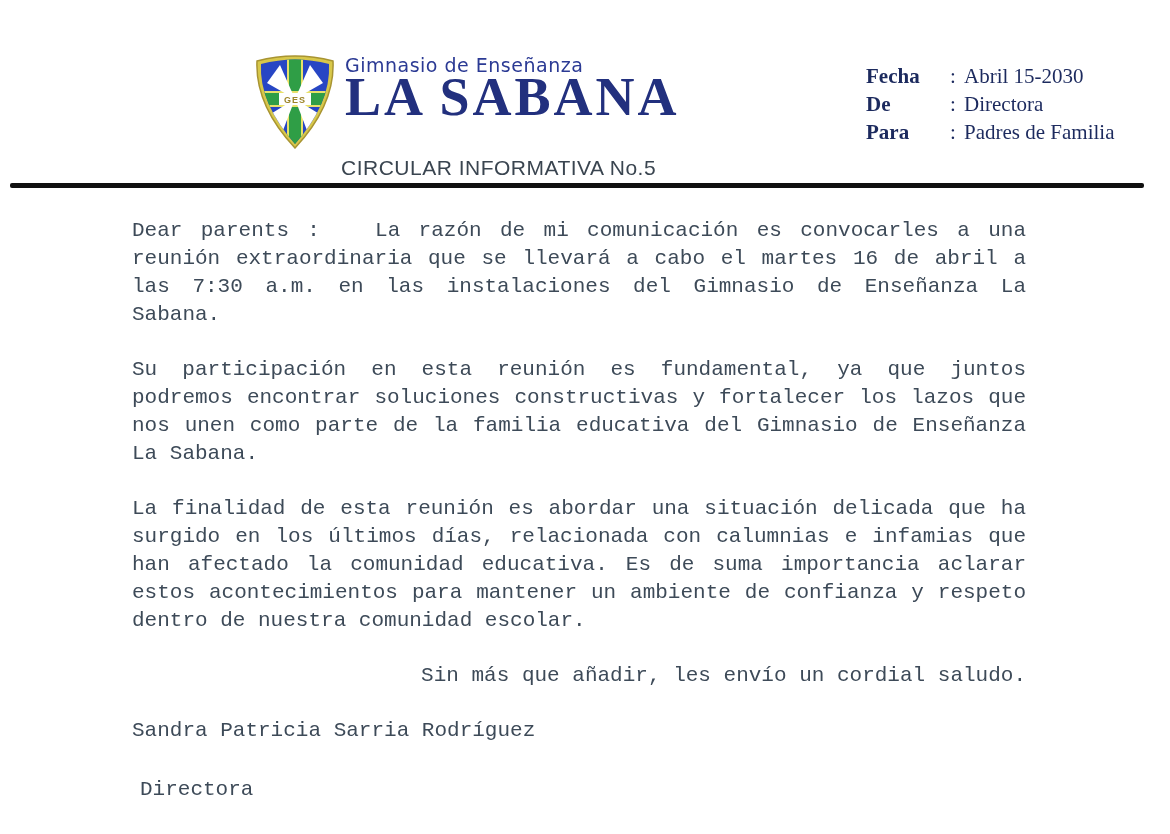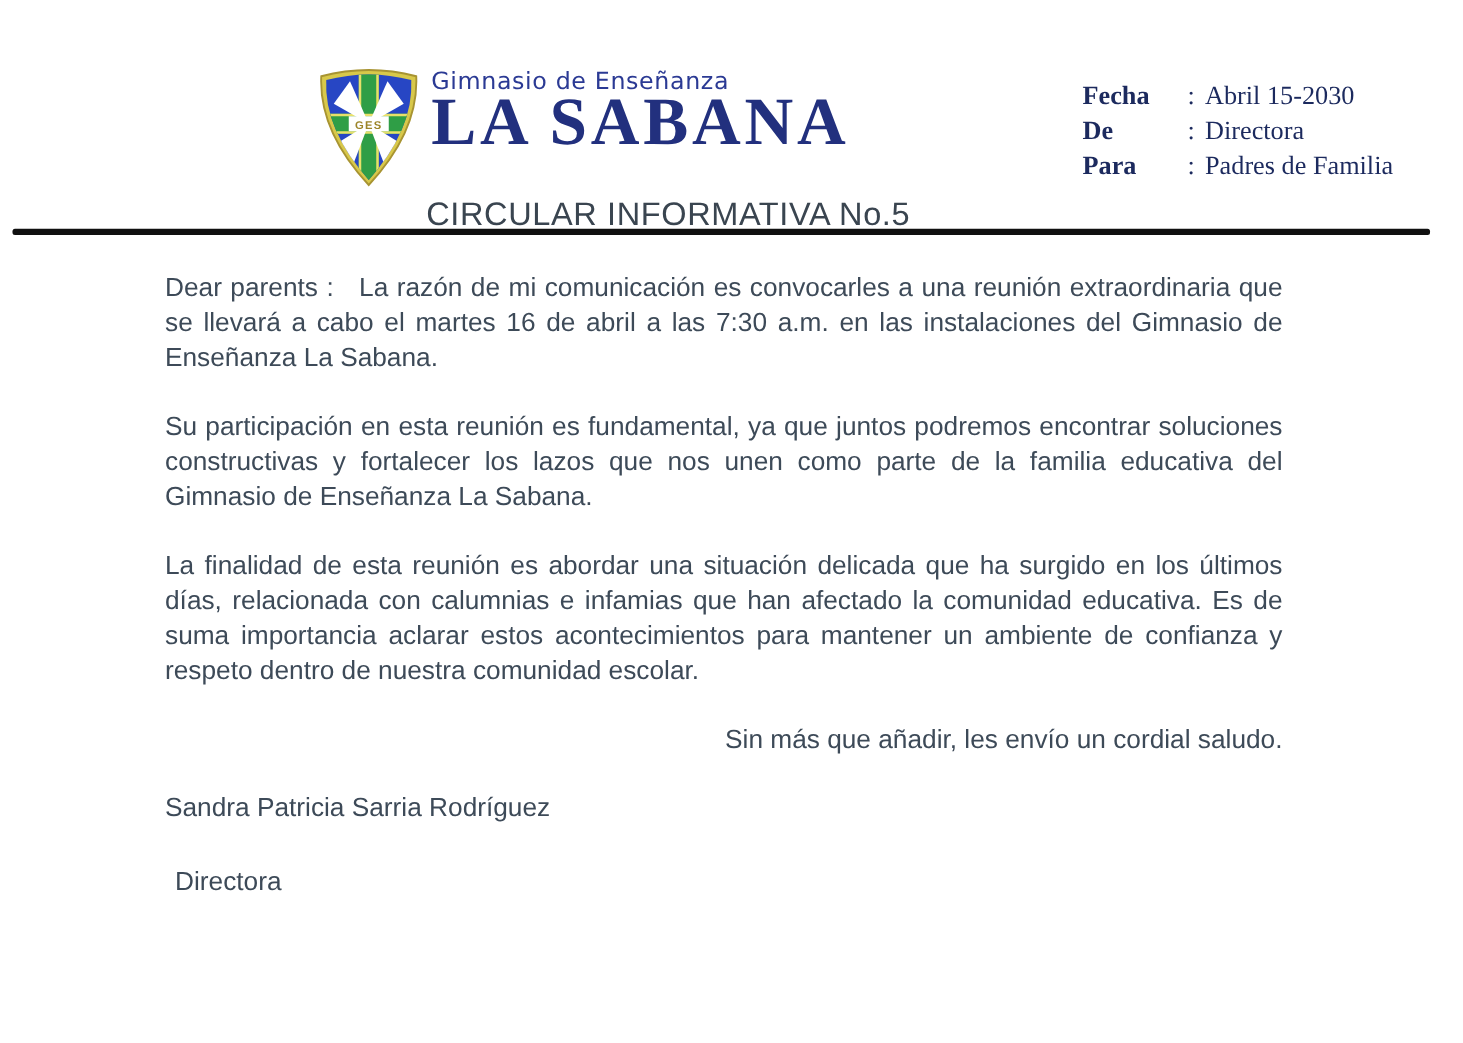--- a/index.html
+++ b/index.html
@@ -60,21 +60,21 @@
     line-height: 28px;
     margin-left: 13px;
   }
   .meta-label { font-weight: bold; }
   .meta-sep   { text-align: center; }
 
   .circular-title {
     position: absolute;
     left: 341px;
     top: 156px;
-    font-size: 26px;
+    font-size: 21px;
     color: #3a4550;
     letter-spacing: 0.5px;
     white-space: nowrap;
   }
 
   .rule {
     position: absolute;
     left: 10px;
     top: 183px;
     width: 1134px;
@@ -89,20 +89,21 @@
     left: 132px;
     top: 217px;
     width: 894px;
     font-size: 21px;
     line-height: 28px;
     color: #3d4a58;
   }
   .content p {
     margin: 0 0 27px 0;
     text-align: justify;
+    font-family: Liberation Mono, monospace;
   }
   .content p.last-lines { text-align: right; }
   .signature-name { text-align: left; }
   .signature-role {
     text-align: left;
     margin-top: 31px !important;
     padding-left: 8px;
   }
 </style>
 </head>

